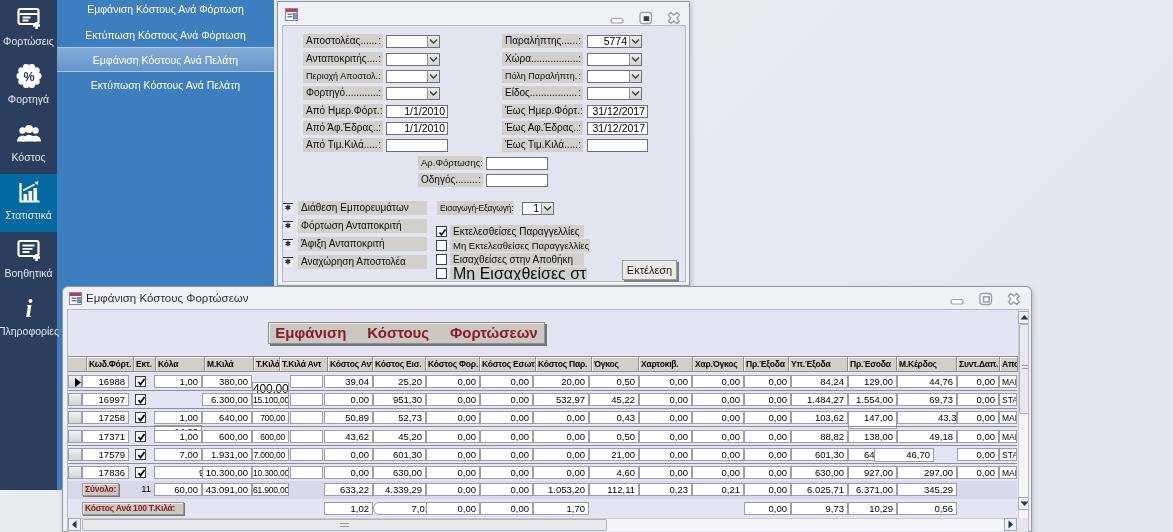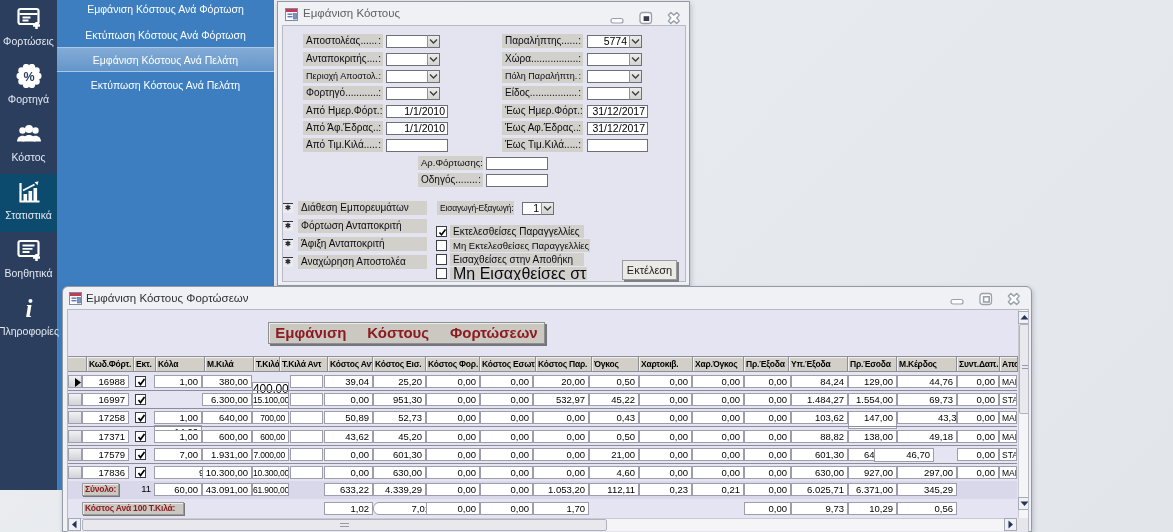--- a/index.html
+++ b/index.html
@@ -1,21 +1,21 @@
 <!DOCTYPE html>
 <html><head><meta charset="utf-8"><style>
 
 *{margin:0;padding:0;box-sizing:border-box}
 html,body{width:1173px;height:532px;overflow:hidden}
 body{font-family:"Liberation Sans",sans-serif;background:linear-gradient(135deg,#edeff2 0%,#e6e9ed 55%,#e2e5ea 100%);position:relative}
 .abs{position:absolute}
 .side{left:0;top:0;width:57px;height:490px;background:#2b3e5e}
 .sideitem{left:0;width:57px;height:58px;color:#e2e8f0;text-align:center}
 .sideitem .lbl{position:absolute;left:-7px;right:-7px;top:35px;font-size:10.5px;white-space:nowrap}
-.sel{background:#0c4a6e}
+.sel{background:#0369a1}
 .menu{left:57px;top:0;width:217px;height:490px;background:#3d7ec0}
 .mitem{left:57px;width:217px;height:16px;color:#fff;font-size:10.5px;text-align:center;line-height:16px;white-space:nowrap}
 .msel{left:57px;width:217px;background:linear-gradient(#83abd6,#6496ca);border-top:1px solid #a9c8e6;border-bottom:1px solid #a9c8e6}
 .win{background:#f0f1f4;border:1px solid #939aa4;box-shadow:1px 2px 5px rgba(60,70,90,.28)}
 .tbar{position:absolute;left:0;right:0;top:0;font-size:11.5px;color:#5f6163}
 .lblbox{background:#d2d0ca;color:#0a0a14;font-size:10px;white-space:nowrap;overflow:hidden;display:flex;padding:0 2px 0 3px}
 .lblbox span{flex:0 0 auto}
 .lblbox .dt{flex:1 1 0;overflow:hidden}
 .fld{background:#fff;border:1px solid #6f6f78;font-size:10.5px;text-align:right;padding-right:2px;color:#000}
 .cbtn{background:linear-gradient(#ececea,#d3d3cf);border:1px solid #6f6f78;border-left:1px solid #93939a}
@@ -93,21 +93,20 @@
         <text x="13" y="21" font-size="25" font-style="italic" font-weight="bold" text-anchor="middle" fill="#fff" font-family="Liberation Serif">i</text>
       </svg></div>
     <div class="lbl">Πληροφορίες</div>
   </div>
 <div class="abs msel" style="top:47px;height:25px"></div>
 <div class="abs mitem" style="top:1px">Εμφάνιση Κόστους Ανά Φόρτωση</div>
 <div class="abs mitem" style="top:27px">Εκτύπωση Κόστους Ανά Φόρτωση</div>
 <div class="abs mitem" style="top:52px">Εμφάνιση Κόστους Ανά Πελάτη</div>
 <div class="abs mitem" style="top:77px">Εκτύπωση Κόστους Ανά Πελάτη</div>
 <div class="abs win" style="left:277px;top:1px;width:413px;height:285px">
-<div class="tbar" style="height:23px;line-height:23px;padding-left:25px">Εμφάνιση Κόστους</div>
 <div style="position:absolute;left:7px;top:5px"><svg width="13" height="13" viewBox="0 0 13 13">
         <rect x="0.5" y="0.5" width="12" height="12" fill="#fdfdff" stroke="#7d8ca2"></rect>
         <rect x="1" y="1" width="11" height="3" fill="#c23b52"></rect>
         <rect x="2.5" y="5.5" width="5" height="1.4" fill="#5b79b4"></rect>
         <rect x="2.5" y="8" width="5" height="1.4" fill="#5b79b4"></rect>
         <rect x="8.5" y="5.5" width="3" height="5.5" fill="#7c95c6" stroke="#51618c" stroke-width="0.6"></rect>
       </svg></div>
 <div style="position:absolute;left:331px;top:8.5px;width:80px;height:15px"><svg width="80" height="15" viewBox="0 0 80 15">
         <rect x="2" y="7.5" width="12" height="4.5" rx="2" fill="#fdfdfd" stroke="#9ba1ac" stroke-width="1.2"></rect>
         <rect x="31" y="1.5" width="11.5" height="11" rx="2.4" fill="#fdfdfd" stroke="#9ba1ac" stroke-width="1.3"></rect>

